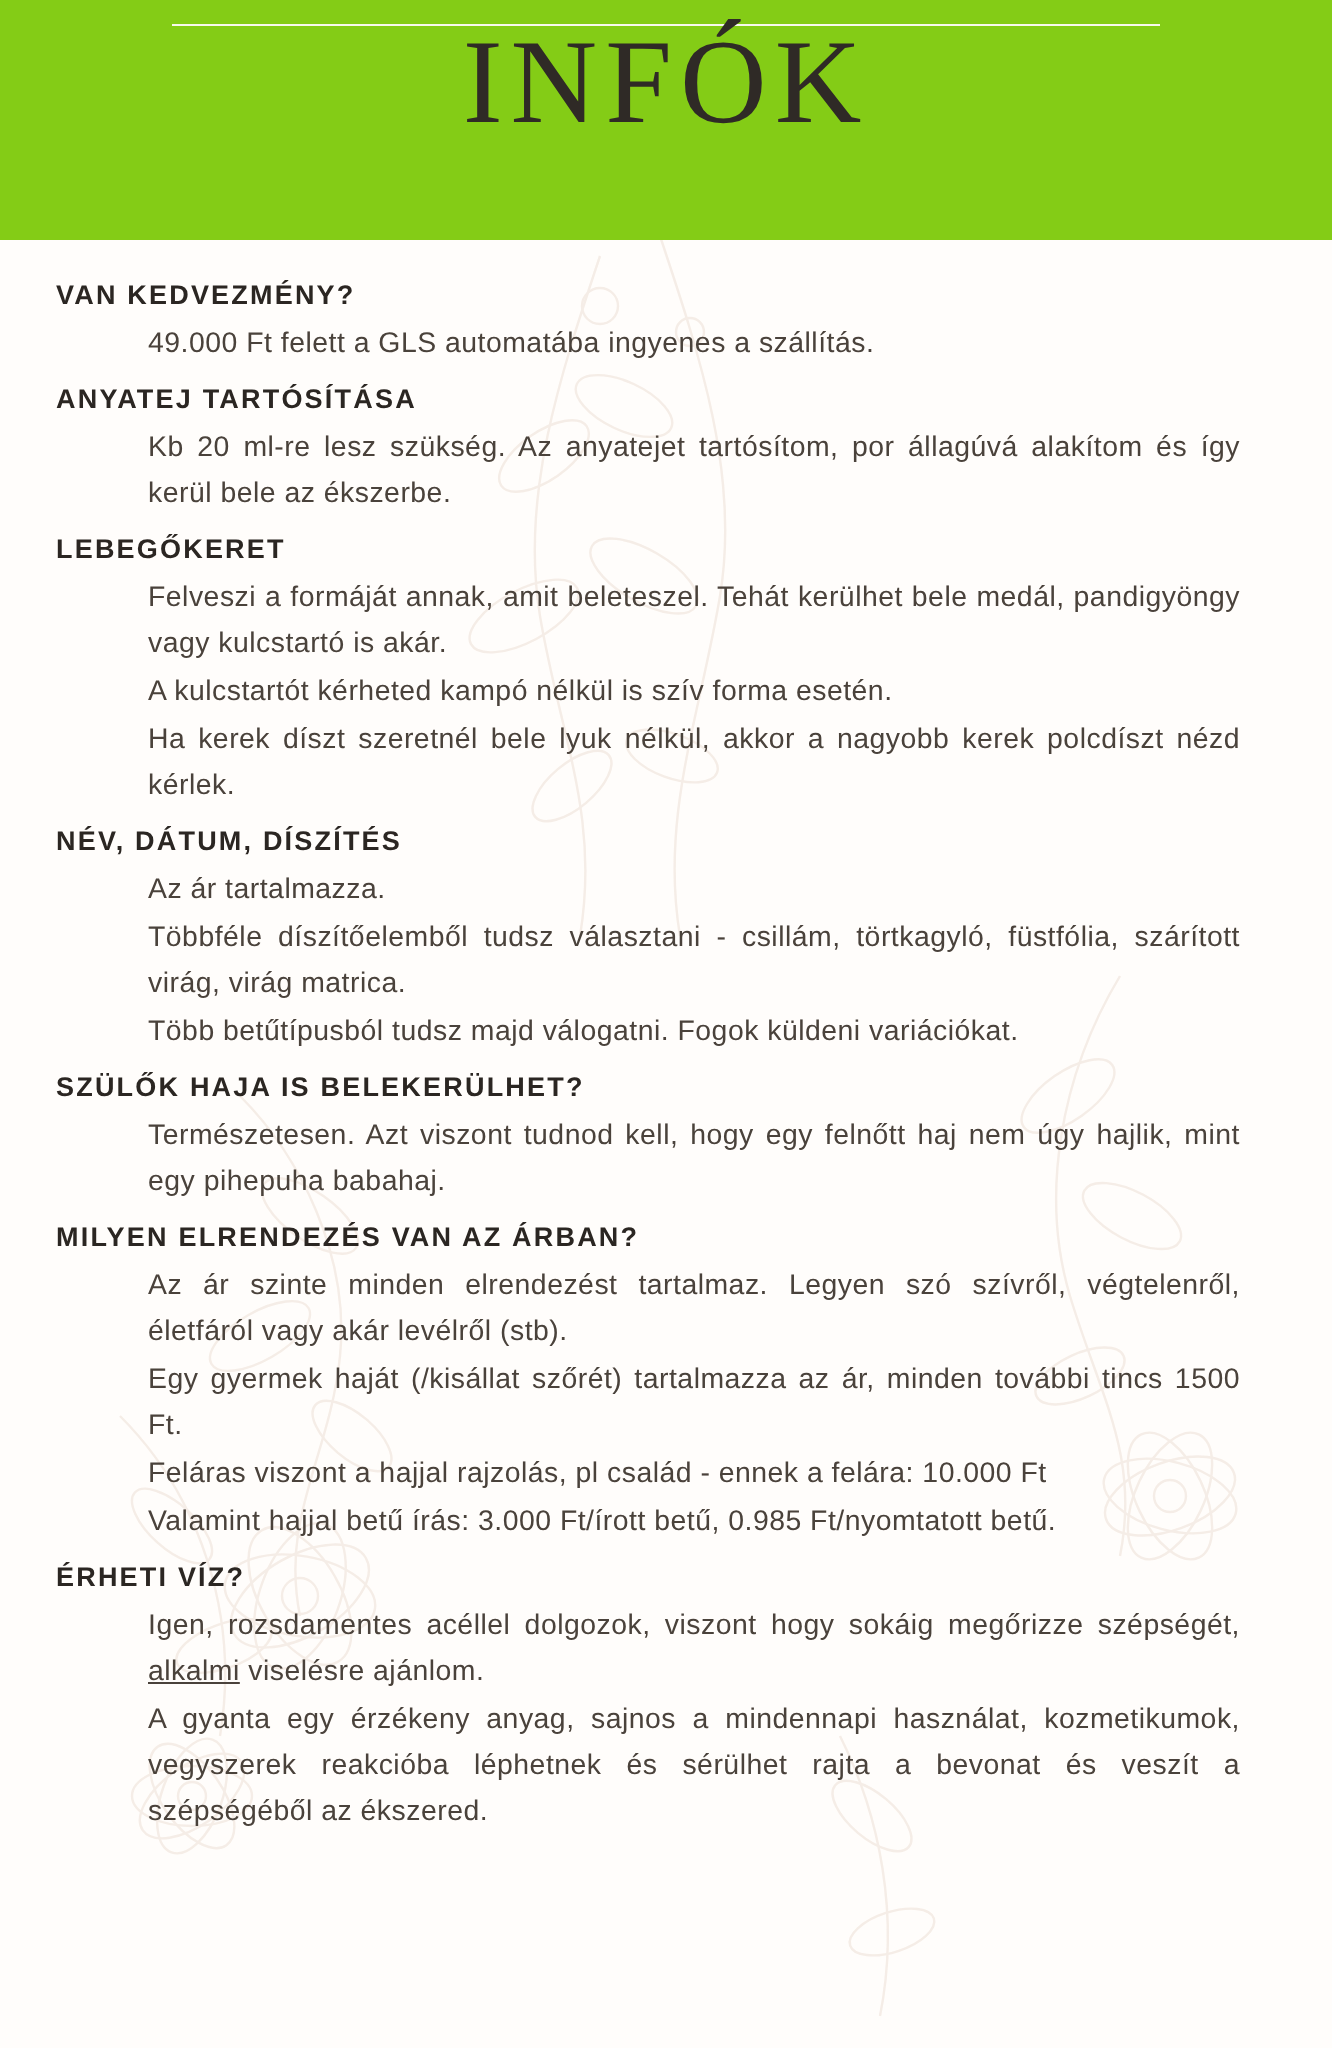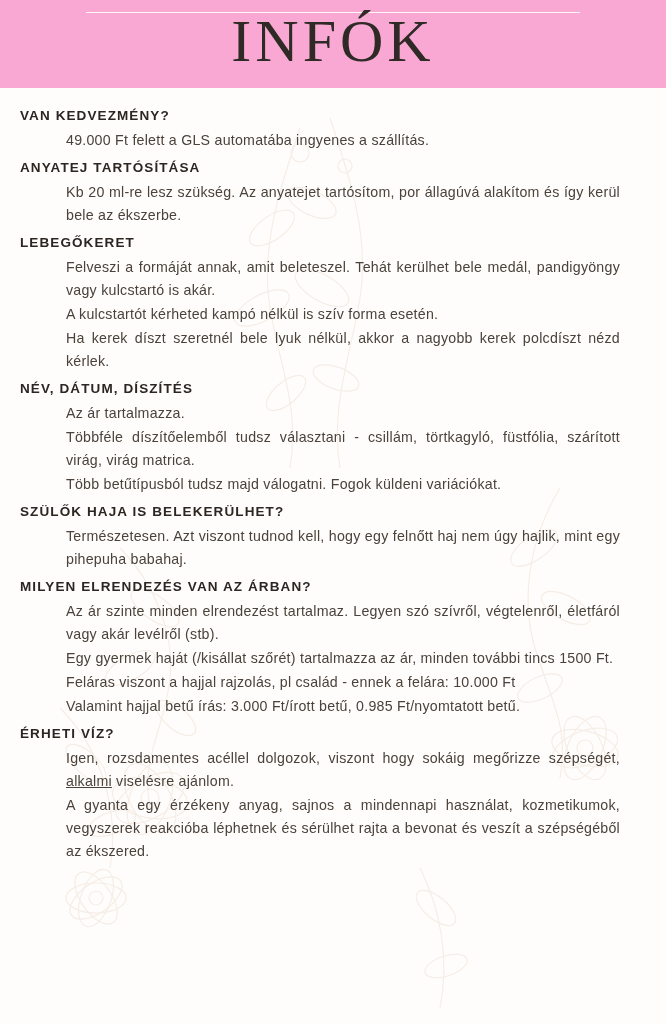--- a/index.html
+++ b/index.html
@@ -26,22 +26,22 @@
     pointer-events: none;
     z-index: 0;
     opacity: 0.5;
   }
 
   
   .header {
     position: relative;
     z-index: 2;
     width: 666px;
-    height: 88px;
-    background: #f9a8d4;
+    height: 120px;
+    background: #84cc16;
     box-sizing: border-box;
     overflow: hidden;
   }
   .header-rule {
     position: absolute;
     top: 12px;
     left: 86px;
     width: 494px;
     height: 1px;
     background: #fdfbf9;
@@ -70,21 +70,21 @@
     letter-spacing: 5.5px;
     color: #4a423b;
     font-weight: 400;
     margin-top: 40px;
   }
 
   
   .content {
     position: relative;
     z-index: 2;
-    padding: 12px 26px 0 20px;
+    padding: 12px 26px 0 28px;
     box-sizing: border-box;
   }
   .qa-block {
     margin-bottom: 2px;
   }
   .q {
     font-size: 13.5px;
     font-weight: bold;
     letter-spacing: 1.1px;
     color: #2b2622;

